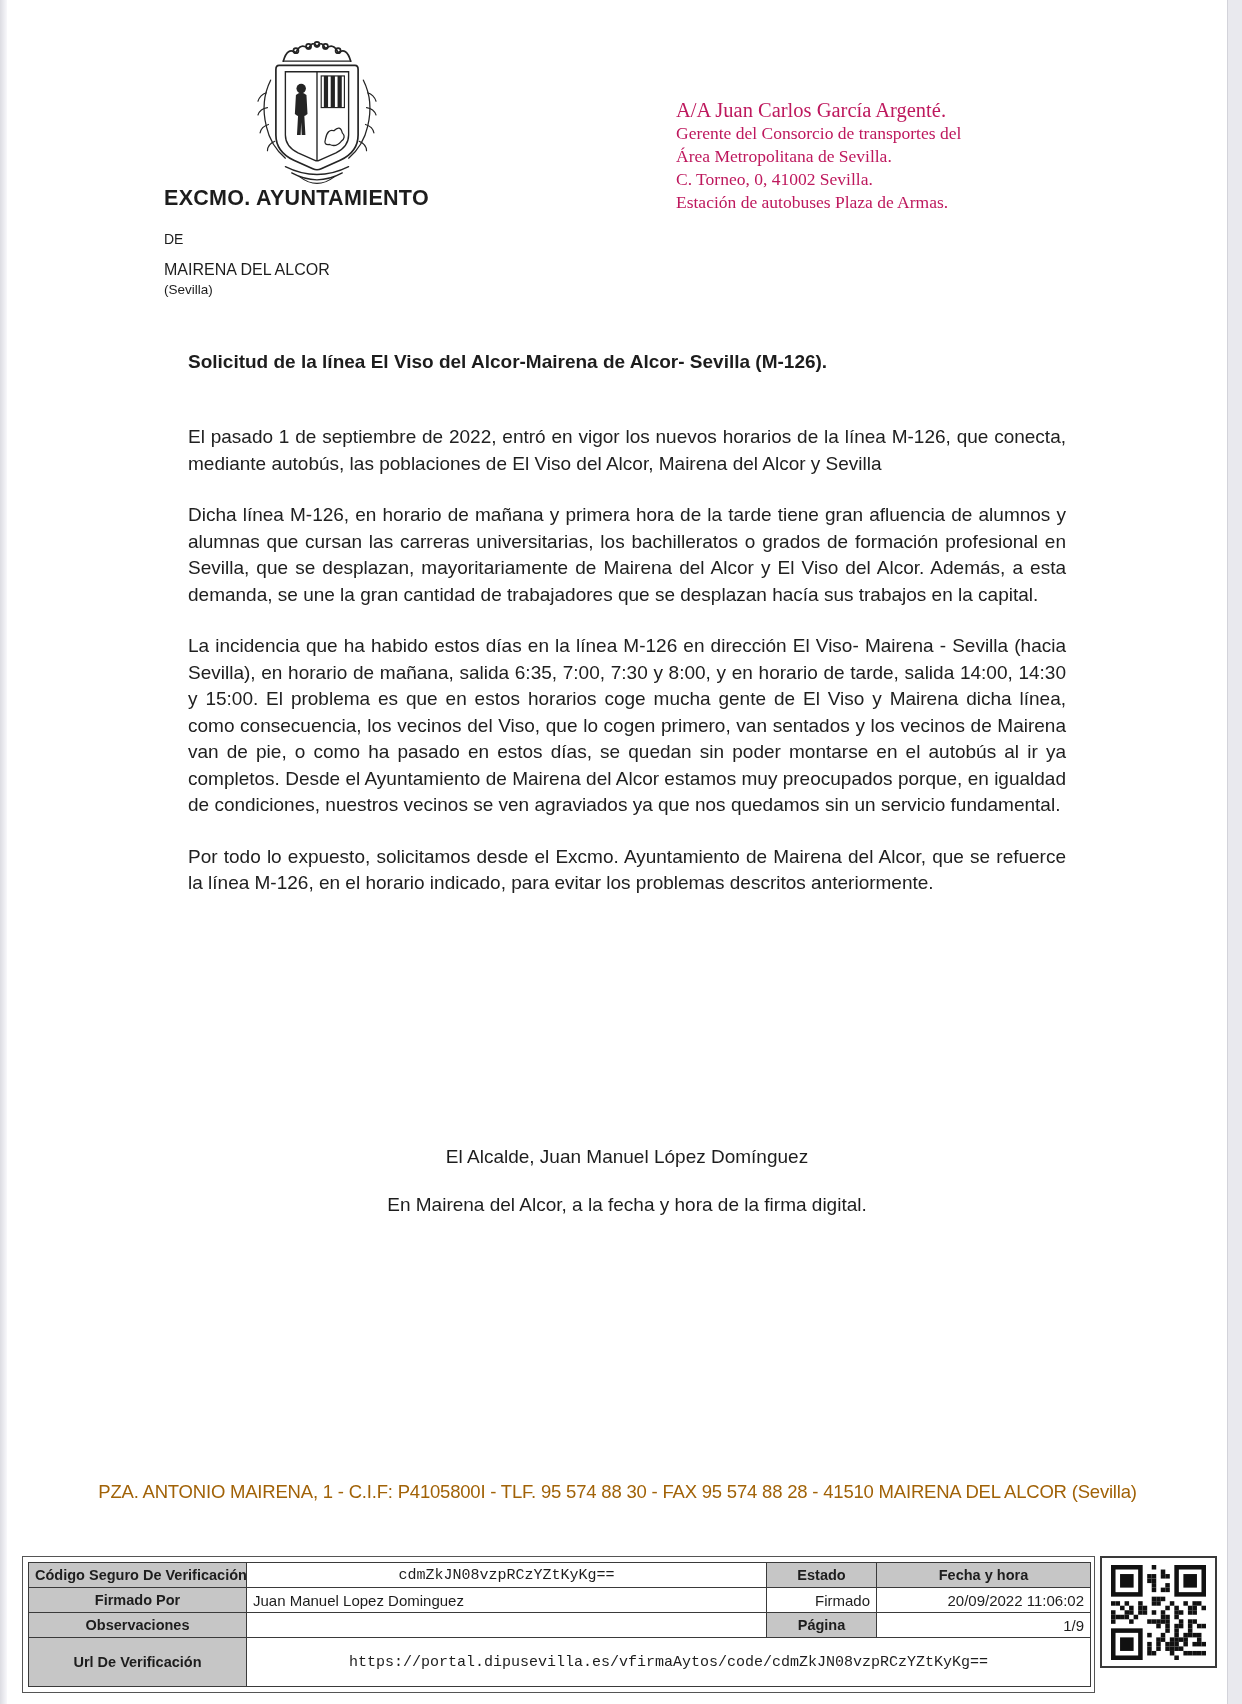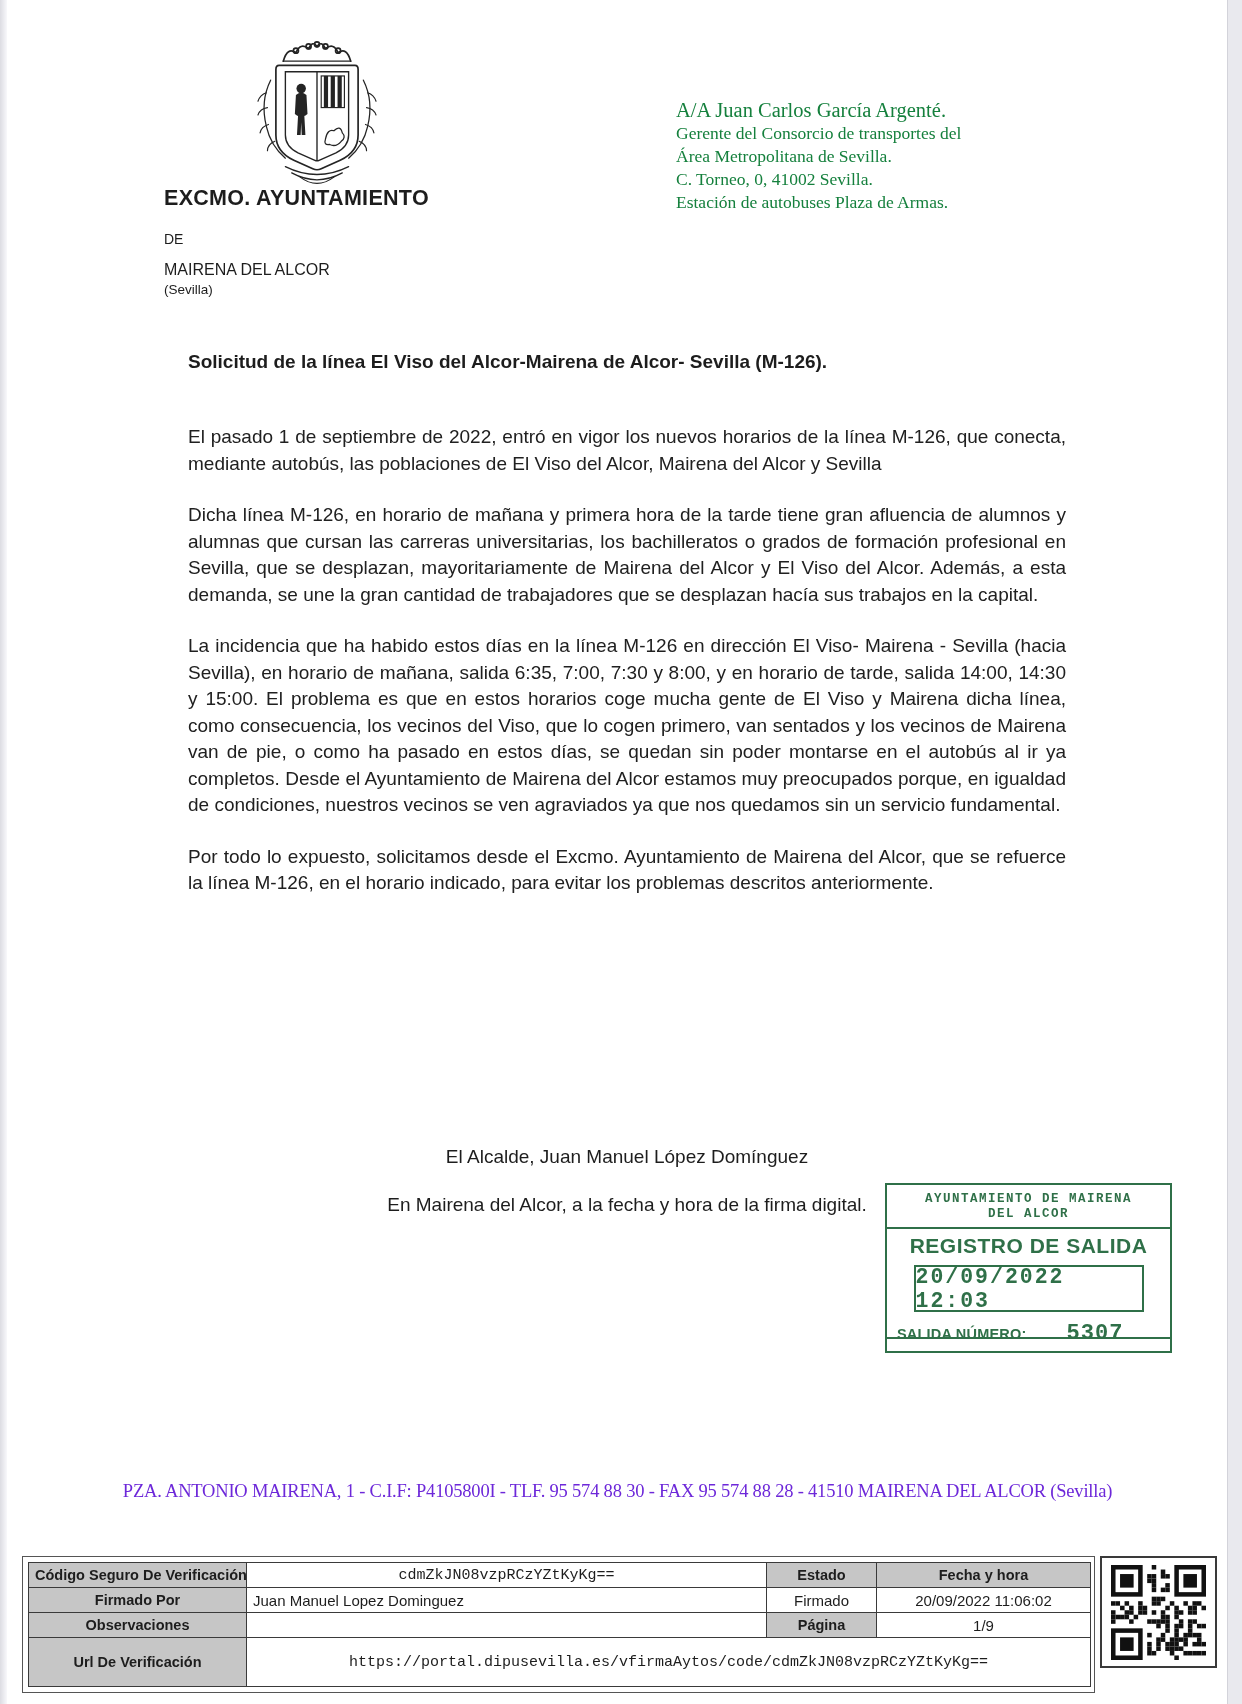--- a/index.html
+++ b/index.html
@@ -14,21 +14,21 @@
 
   .crest{position:absolute;left:253px;top:38px;width:128px;height:156px}
 
   .org{position:absolute;left:164px;top:186px;width:302px;}
   .org-1{font-size:21.5px;font-weight:bold;letter-spacing:.3px}
   .org-2{font-size:14px;margin-top:20px}
   .org-3{font-size:16px;margin-top:14px}
   .org-4{font-size:13.5px;margin-top:3px}
 
   .recipient{position:absolute;left:676px;top:99px;font-family:"Liberation Serif",serif;
-             font-size:17.5px;line-height:23px;color:#15803d}
+             font-size:17.5px;line-height:23px;color:#be185d}
   .recipient .r0{font-size:20.5px}
 
   .subject{position:absolute;left:188px;top:351px;width:880px;font-weight:bold;font-size:19px}
 
   .body-text{position:absolute;left:188px;top:424px;width:878px;font-size:19px;
              line-height:26.5px;text-align:justify;color:#202020}
   .body-text p{margin-bottom:25px}
 
   .sig{position:absolute;left:188px;top:1146px;width:878px;text-align:center;font-size:19px}
   .place{position:absolute;left:188px;top:1194px;width:878px;text-align:center;font-size:19px}
@@ -42,29 +42,29 @@
   .stamp-datebox{margin:7px auto 0;width:230px;height:47px;border:2px solid var(--green);
                  display:flex;align-items:center;justify-content:center;
                  font-family:"Liberation Mono",monospace;font-weight:bold;font-size:21.5px;letter-spacing:2px}
   .stamp-num{display:flex;align-items:baseline;padding:9px 10px 0 10px}
   .stamp-num-label{font-weight:bold;font-size:14.5px;letter-spacing:.2px}
   .stamp-num-value{font-family:"Liberation Mono",monospace;font-weight:bold;font-size:22px;
                    margin-left:40px;letter-spacing:1px}
   .stamp-footline{position:absolute;left:-.5px;right:-.5px;bottom:12px;border-top:2px solid var(--green)}
 
   .footer-address{position:absolute;left:0;top:1481px;width:1235px;text-align:center;
-                  font-family:Liberation Serif, serif;font-size:18.5px;letter-spacing:-.2px;color:#6d28d9}
+                  font-family:Liberation Sans, sans-serif;font-size:18.5px;letter-spacing:-.2px;color:#a16207}
 
   .verify-outer{position:absolute;left:22px;top:1556px;width:1073px;height:137px;border:1.5px solid #555}
   .verify-table{position:absolute;left:28px;top:1562px;width:1062px;border-collapse:collapse;table-layout:fixed}
   .verify-table td{border:1.5px solid #3a3a3a;font-size:15px;height:25px;padding:0 6px;
                    overflow:hidden;white-space:nowrap;background:#fff;vertical-align:middle}
   .verify-table td.lab{background:var(--gray);font-weight:bold;text-align:center;font-size:14.5px}
   .verify-table td.mono{font-family:"Liberation Mono",monospace;text-align:center;font-size:15px}
-  .verify-table td.ctr{text-align:center}
+  .verify-table td.ctr{text-align:right}
   .verify-table tr.tall td{height:49px}
 
   .qr-box{position:absolute;left:1100px;top:1556px;width:117px;height:112px;border:2px solid #3a3a3a;
           display:flex;align-items:center;justify-content:center;background:#fff}
 </style>
 </head>
 <body>
 
 <div class="page" style="--green: #2f7048; --gray: #c6c6c6;">
   <div class="edge-left"></div>
@@ -124,35 +124,20 @@
   <div class="body-text">
     <p>El pasado 1 de septiembre de 2022, entró en vigor los nuevos horarios de la línea M-126, que conecta, mediante autobús, las poblaciones de El Viso del Alcor, Mairena del Alcor y Sevilla</p>
     <p>Dicha línea M-126, en horario de mañana y primera hora de la tarde tiene gran afluencia de alumnos y alumnas que cursan las carreras universitarias, los bachilleratos o grados de formación profesional en Sevilla, que se desplazan, mayoritariamente de Mairena del Alcor y El Viso del Alcor. Además, a esta demanda, se une la gran cantidad de trabajadores que se desplazan hacía sus trabajos en la capital.</p>
     <p>La incidencia que ha habido estos días en la línea M-126 en dirección El Viso- Mairena - Sevilla (hacia Sevilla), en horario de mañana, salida 6:35, 7:00, 7:30 y 8:00, y en horario de tarde, salida 14:00, 14:30 y 15:00. El problema es que en estos horarios coge mucha gente de El Viso y Mairena dicha línea, como consecuencia, los vecinos del Viso, que lo cogen primero, van sentados y los vecinos de Mairena van de pie, o como ha pasado en estos días, se quedan sin poder montarse en el autobús al ir ya completos. Desde el Ayuntamiento de Mairena del Alcor estamos muy preocupados porque, en igualdad de condiciones, nuestros vecinos se ven agraviados ya que nos quedamos sin un servicio fundamental.</p>
     <p>Por todo lo expuesto, solicitamos desde el Excmo. Ayuntamiento de Mairena del Alcor, que se refuerce la línea M-126, en el horario indicado, para evitar los problemas descritos anteriormente.</p>
   </div>
 
   <div class="sig">El Alcalde, Juan Manuel López Domínguez</div>
   <div class="place">En Mairena del Alcor, a la fecha y hora de la firma digital.</div>
 
-  <div class="stamp">
-    <div class="stamp-org">
-      <span>AYUNTAMIENTO DE MAIRENA</span><br>
-      <span>DEL ALCOR</span>
-    </div>
-    <div class="stamp-title">REGISTRO DE SALIDA</div>
-    <div class="stamp-datebox">
-      <span>20/09/2022 12:03</span>
-    </div>
-    <div class="stamp-num">
-      <span class="stamp-num-label">SALIDA NÚMERO:</span>
-      <span class="stamp-num-value">5307</span>
-    </div>
-    <div class="stamp-footline"></div>
-  </div>
 
   <div class="footer-address">PZA. ANTONIO MAIRENA, 1 - C.I.F: P4105800I - TLF. 95 574 88 30 - FAX 95 574 88 28 - 41510 MAIRENA DEL ALCOR (Sevilla)</div>
 
   <div class="verify-outer"></div>
   <table class="verify-table">
     <colgroup>
         <col style="width:218px">
         <col style="width:520px">
         <col style="width:110px">
         <col style="width:214px">

